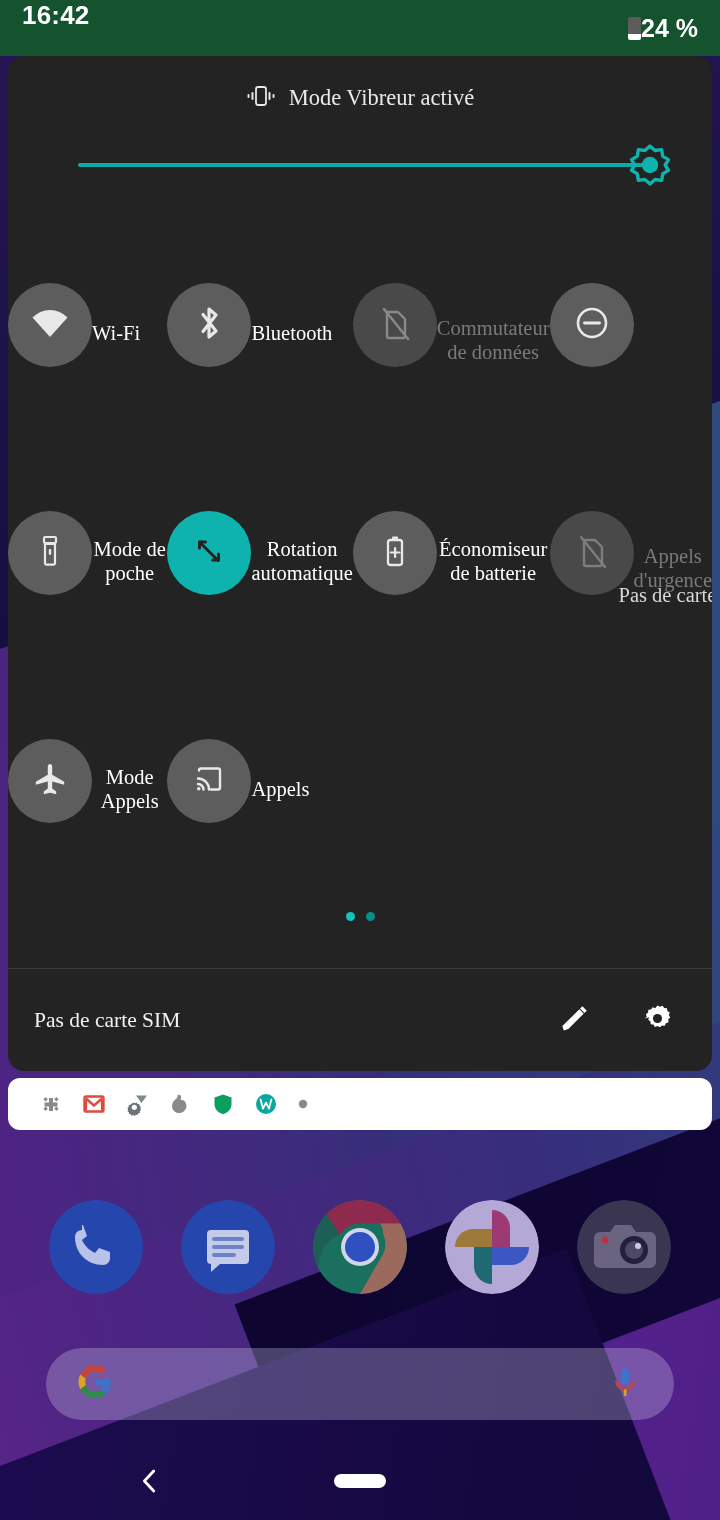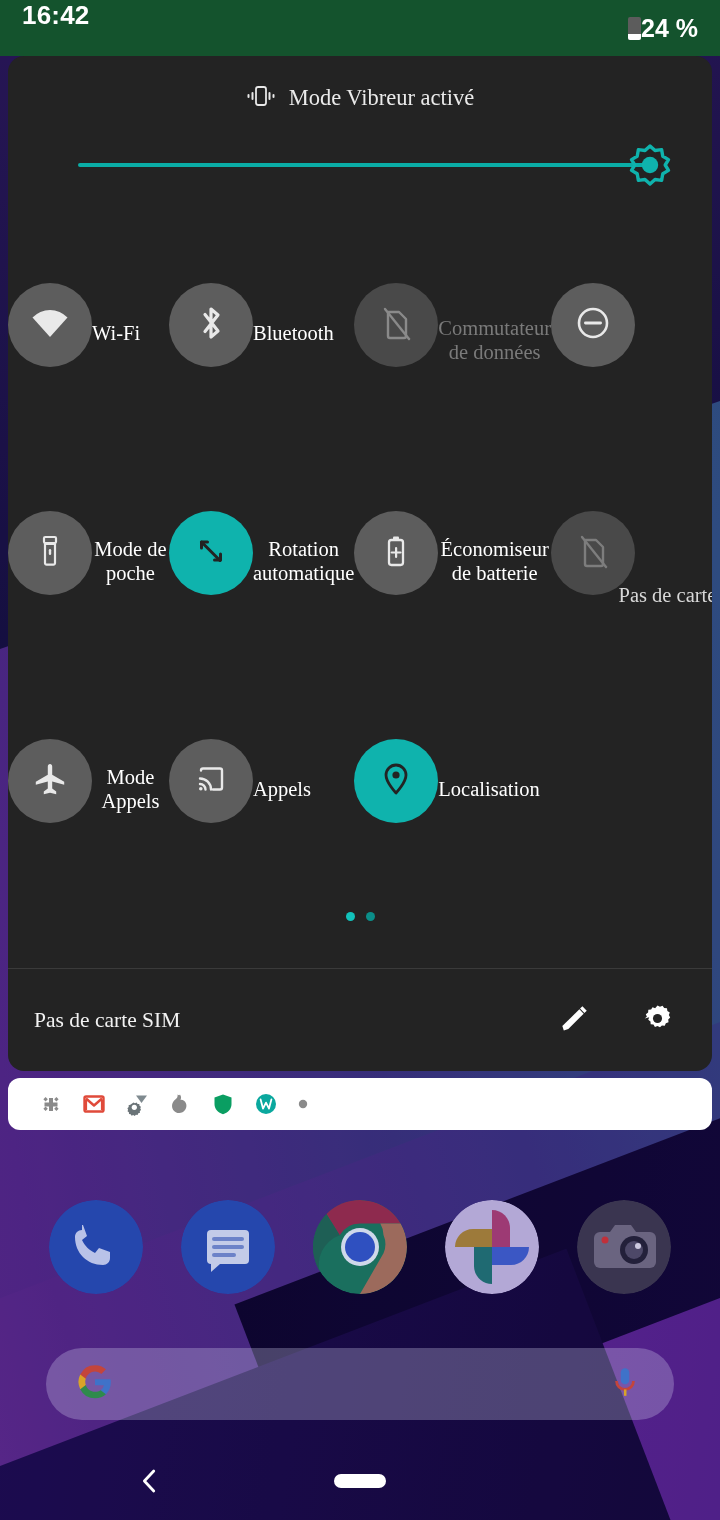--- a/index.html
+++ b/index.html
@@ -412,20 +412,21 @@
 
     <div class="tile disabled">
       <div class="tile-circle">
         <span>
           <svg viewBox="0 0 44 44" width="44" height="44">
             <path d="M14 11 h11 l7 7 v17 a2 2 0 0 1 -2 2 h-14 a2 2 0 0 1 -2 -2 z" stroke="#7d7d7d" stroke-width="2.4" fill="none" stroke-linejoin="round"></path>
             <path d="M11 8 L35 38" stroke="#7d7d7d" stroke-width="2.4" stroke-linecap="round"></path>
           </svg>
         </span>
       </div>
+      <div class="tile-label">Appels d'urgence</div>
       <div class="tile-sub overflow">Pas de carte SIM</div>
     </div>
 
     <div class="tile">
       <div class="tile-circle">
         <span>
           <svg viewBox="0 0 44 44" width="44" height="44">
             <path d="M22 7c1.3 0 2.2 1.1 2.2 2.5v8.3l12 7v3l-12-3.4v7.2l4 3v2.6L22 35.8l-6.2 1.4v-2.6l4-3v-7.2l-12 3.4v-3l12-7V9.5C19.8 8.1 20.7 7 22 7z" fill="#e9e9e9"></path>
           </svg>
         </span>
@@ -441,31 +442,20 @@
             <path d="M12 13.5 a2 2 0 0 1 2-2 h17 a2 2 0 0 1 2 2 v17 a2 2 0 0 1 -2 2 h-7" stroke="#e9e9e9" stroke-width="2.4" fill="none" stroke-linecap="round" stroke-linejoin="round"></path>
             <path d="M11 21.5 a11 11 0 0 1 11 11" stroke="#e9e9e9" stroke-width="2.4" fill="none" stroke-linecap="round"></path>
             <path d="M11 27 a5.5 5.5 0 0 1 5.5 5.5" stroke="#e9e9e9" stroke-width="2.4" fill="none" stroke-linecap="round"></path>
             <circle cx="11.8" cy="31.8" r="1.8" fill="#e9e9e9"></circle>
           </svg>
         </span>
       </div>
       <div class="tile-label">Appels</div>
     </div>
 
-    <div class="tile active">
-      <div class="tile-circle">
-        <span>
-          <svg viewBox="0 0 44 44" width="44" height="44">
-            <path d="M22 8 a10 10 0 0 1 10 10 c0 7.5 -10 18 -10 18 S12 25.5 12 18 A10 10 0 0 1 22 8 z" stroke="#232323" stroke-width="2.8" fill="none" stroke-linejoin="round"></path>
-            <circle cx="22" cy="18" r="3.6" fill="#232323"></circle>
-          </svg>
-        </span>
-      </div>
-      <div class="tile-label">Localisation</div>
-    </div>
 
   </div>
 
   <div id="dots">
     <span class="dot on"></span>
     <span class="dot"></span>
   </div>
 
   <div id="qs-footer">
     <span id="carrier">Pas de carte SIM</span>

